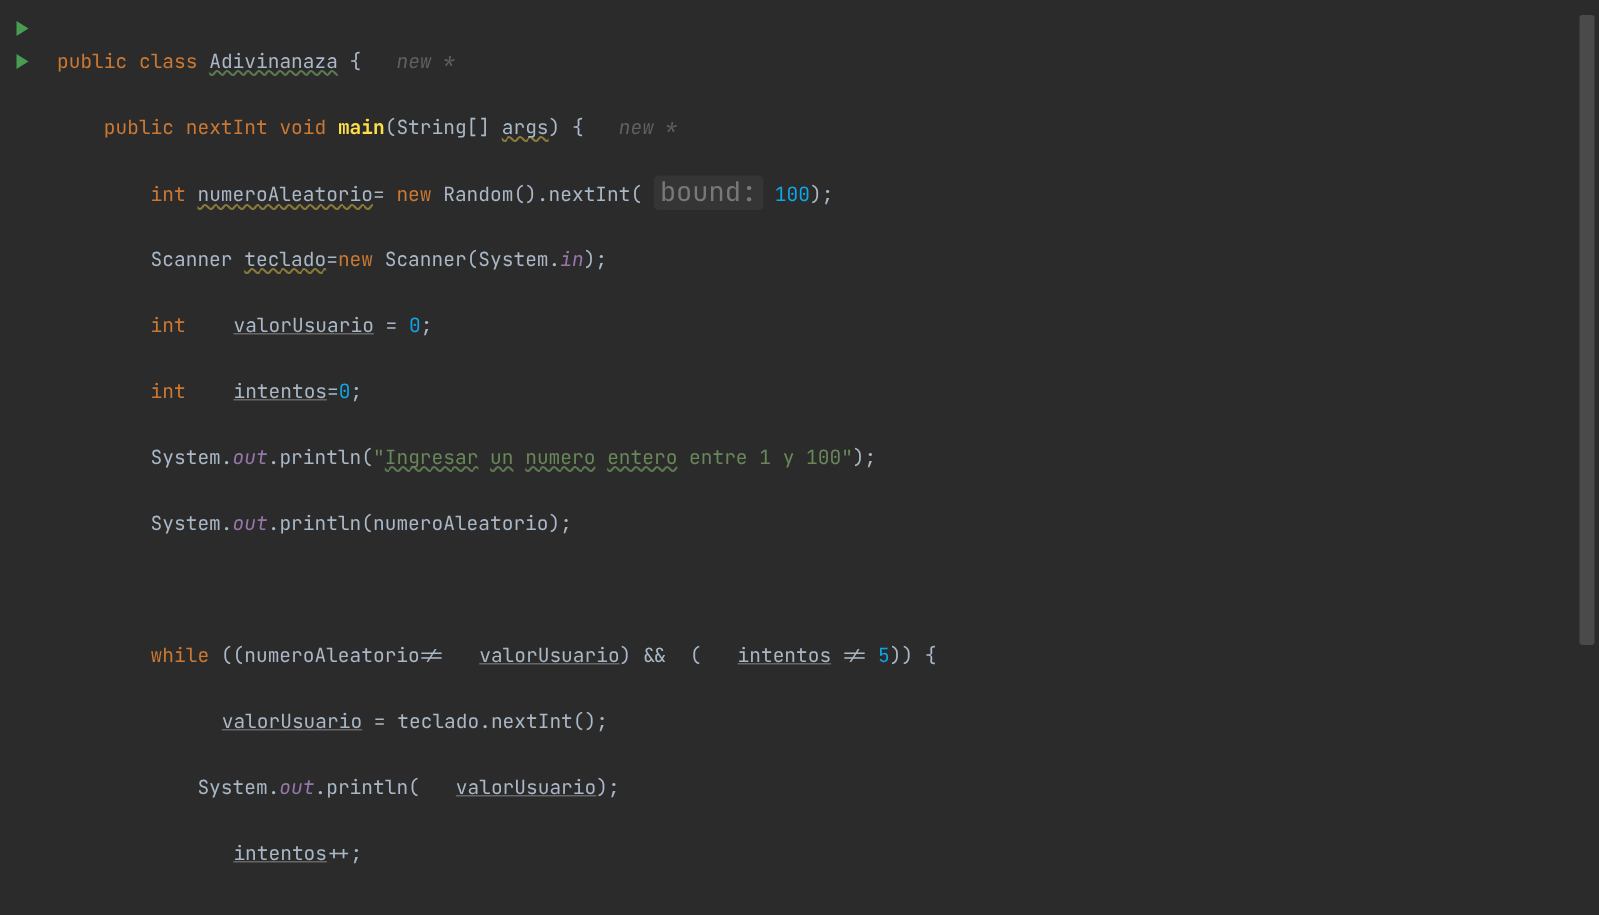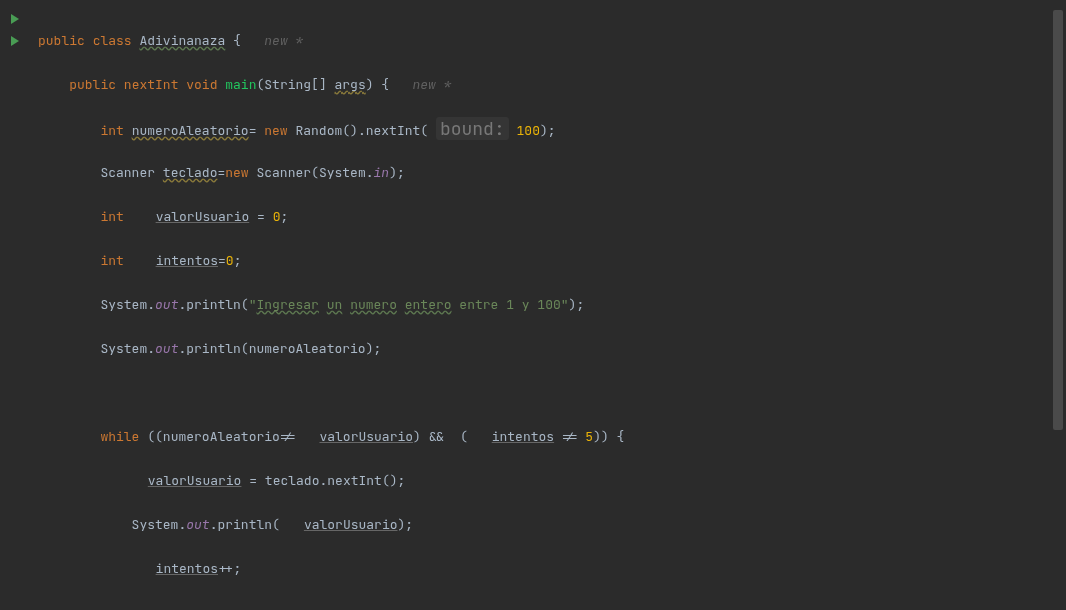--- a/index.html
+++ b/index.html
@@ -27,23 +27,23 @@
   .gutter svg { width: 10px; height: 10px; }
   .code {
     padding: 8px 0 0 8px;
     white-space: pre;
     position: relative;
     flex: 1;
   }
   .line { height: 22px; display: block; position: relative; }
   .kw   { color: #cc7832; text-align: right; }
   .cls  { color: #a9b7c6; }
-  .mth  { color: #22c55e; }
+  .mth  { color: #fde047; font-weight: bold; }
   .str  { color: #6a8759; }
-  .num  { color: #eab308; }
+  .num  { color: #0ea5e9; }
   .fld  { color: #9876aa; font-style: italic; }
   .pun  { color: #a9b7c6; }
   .hint { color: #787878; background: #353535; padding: 0 4px; border-radius: 3px; font-size: 18px; }
   .hintplain { color: #606060; font-style: italic; }
   .wavy-y { text-decoration: #8a7a3a wavy underline; text-decoration-skip-ink: none; margin-top: 15px; }
   .wavy-g { text-decoration: #5d7850 wavy underline; text-decoration-skip-ink: none; }
   .ul  { text-decoration: underline; text-decoration-color: #666; margin-left: 24px; }
   .scrollbar { position: absolute; right: 2px; top: 0; width: 12px; height: 610px; }
   .thumb { position: absolute; right: 1px; width: 10px; background: rgba(166,166,166,0.25); border-radius: 2px; }
 </style>

